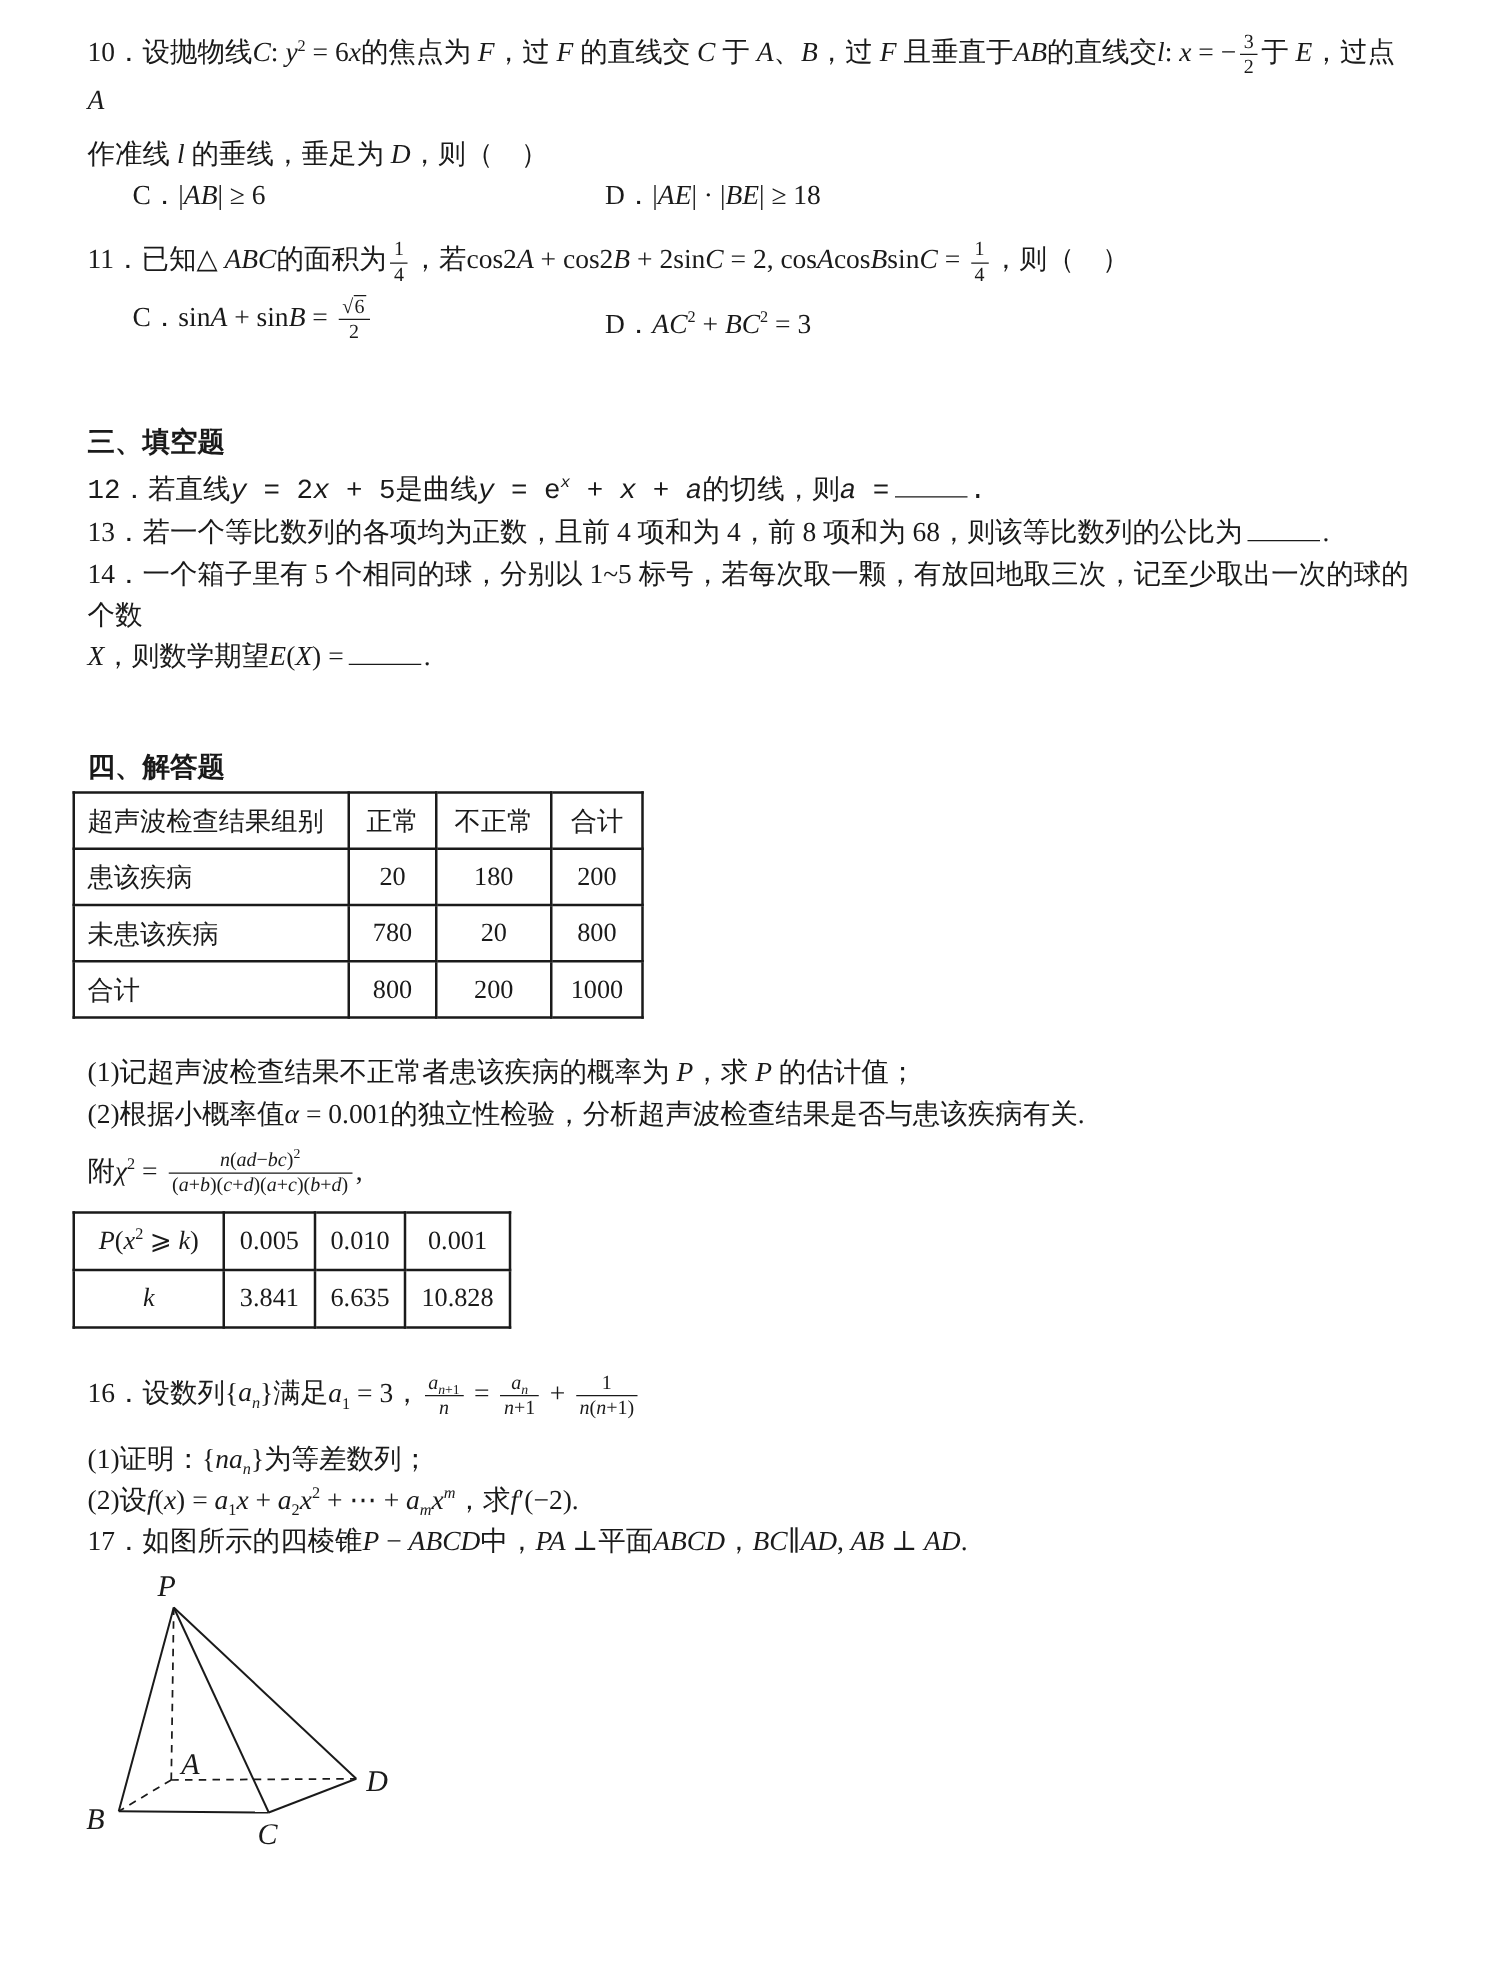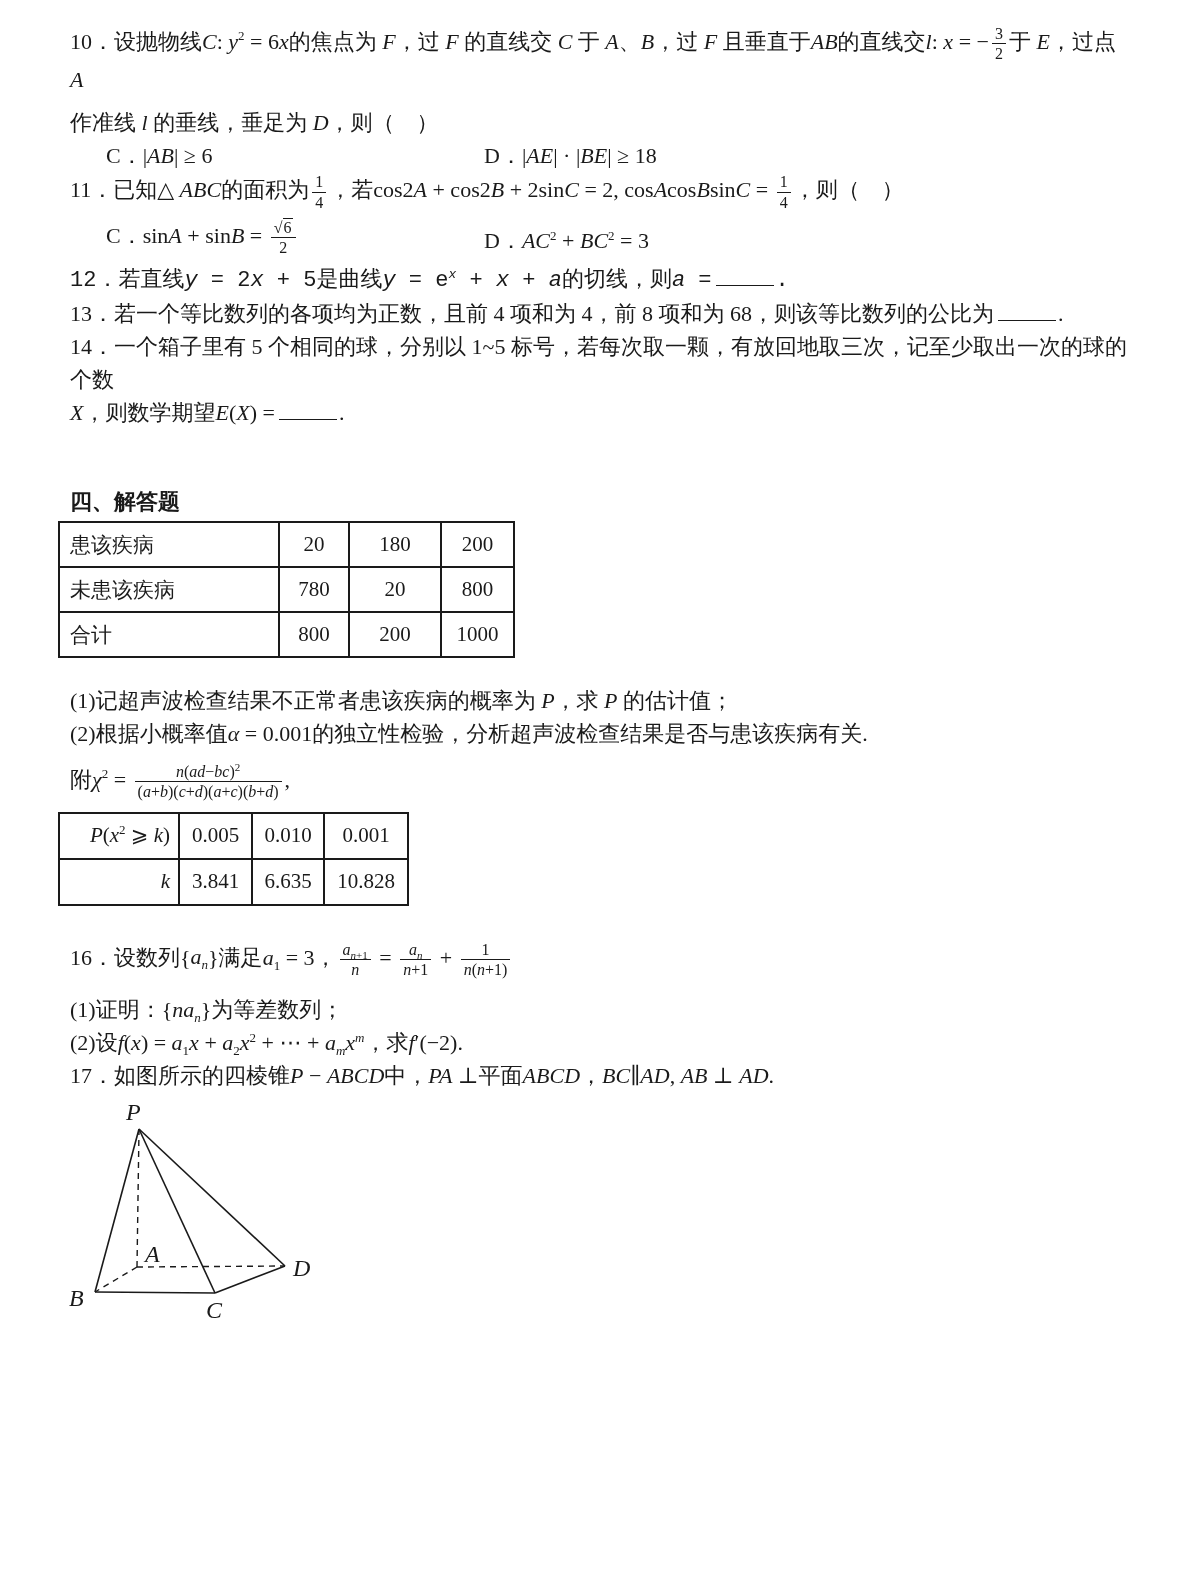--- a/index.html
+++ b/index.html
@@ -27,21 +27,21 @@
   .mt-opts{margin-top:4px;}
   table{border-collapse:collapse;margin-left:-12px;}
   td{border:2px solid #1a1a1a;font-size:21px;padding:0 8px;}
   .t1 td{height:43px;text-align:center;}
   .t1 td.lft{text-align:left;padding-left:10px;}
   .t1 td:nth-child(1){width:200px;}
   .t1 td:nth-child(2){width:52px;}
   .t1 td:nth-child(3){width:74px;}
   .t1 td:nth-child(4){width:55px;}
   .t2 td{height:44px;text-align:center;}
-  .t2 td.lft{text-align:right;}
+  .t2 td.lft{text-align:center;}
   .t2 td:nth-child(1){width:102px;}
   .t2 td:nth-child(2){width:55px;}
   .t2 td:nth-child(3){width:54px;border-radius:14px;}
   .t2 td:nth-child(4){width:66px;}
   .fig{display:block;margin:4px 0 2px -8px;}
   .fig text{font-style:italic;fill:#1a1a1a;font-family:"Liberation Serif","DejaVu Serif",serif;}
 </style>
 </head>
 <body>
 
@@ -50,44 +50,51 @@
   <div class="line">10．设抛物线<i>C</i>: <i>y</i><sup>2</sup> = 6<i>x</i>的焦点为 <i>F</i>，过 <i>F</i> 的直线交 <i>C</i> 于 <i>A</i>、<i>B</i>，过 <i>F</i> 且垂直于<i>AB</i>的直线交<i>l</i>: <i>x</i> = −<span class="frac">
         <span class="num">3</span>
         <span class="den">2</span>
       </span>于 <i>E</i>，过点 <i>A</i></div>
   <div class="line" style="margin-top:10px">作准线 <i>l</i> 的垂线，垂足为 <i>D</i>，则（　）</div>
   <div class="opts">
     <span class="o1 line">C．|<i>AB</i>| ≥ 6</span>
     <span class="line">D．|<i>AE</i>| · |<i>BE</i>| ≥ 18</span>
   </div>
 
-  <div class="line" style="">11．已知△ <i>ABC</i>的面积为<span class="frac">
+  <div class="line" style="margin-top:18px">11．已知△ <i>ABC</i>的面积为<span class="frac">
         <span class="num">1</span>
         <span class="den">4</span>
       </span>，若cos2<i>A</i> + cos2<i>B</i> + 2sin<i>C</i> = 2, cos<i>A</i>cos<i>B</i>sin<i>C</i> = <span class="frac">
         <span class="num">1</span>
         <span class="den">4</span>
       </span>，则（　）</div>
   <div class="opts" style="margin-top:6px">
     <span class="o1 line">C．sin<i>A</i> + sin<i>B</i> = <span class="frac">
           <span class="num"><span class="sqrt">√<span class="r">6</span></span></span>
           <span class="den">2</span>
         </span></span>
     <span class="line">D．<i>AC</i><sup>2</sup> + <i>BC</i><sup>2</sup> = 3</span>
   </div>
 
+  <div class="sec-title" style="margin-top:64px">三、填空题</div>
   <div class="line gap-sm">12．若直线<i>y</i> = 2<i>x</i> + 5是曲线<i>y</i> = e<sup><i>x</i></sup> + <i>x</i> + <i>a</i>的切线，则<i>a</i> =<span class="blank"></span>.</div>
   <div class="line">13．若一个等比数列的各项均为正数，且前 4 项和为 4，前 8 项和为 68，则该等比数列的公比为<span class="blank"></span>.</div>
   <div class="line">14．一个箱子里有 5 个相同的球，分别以 1~5 标号，若每次取一颗，有放回地取三次，记至少取出一次的球的个数</div>
   <div class="line"><i>X</i>，则数学期望<i>E</i>(<i>X</i>) =<span class="blank"></span>.</div>
 
   <div class="sec-title" style="margin-top:58px">四、解答题</div>
 
   <table class="t1" style="margin-top:4px">
     <tbody>
+        <tr>
+      <td class="lft">超声波检查结果组别</td>
+      <td>正常</td>
+      <td>不正常</td>
+      <td>合计</td>
+    </tr>
     <tr>
       <td class="lft">患该疾病</td>
       <td>20</td>
       <td>180</td>
       <td>200</td>
     </tr>
     <tr>
       <td class="lft">未患该疾病</td>
       <td>780</td>
       <td>20</td>

